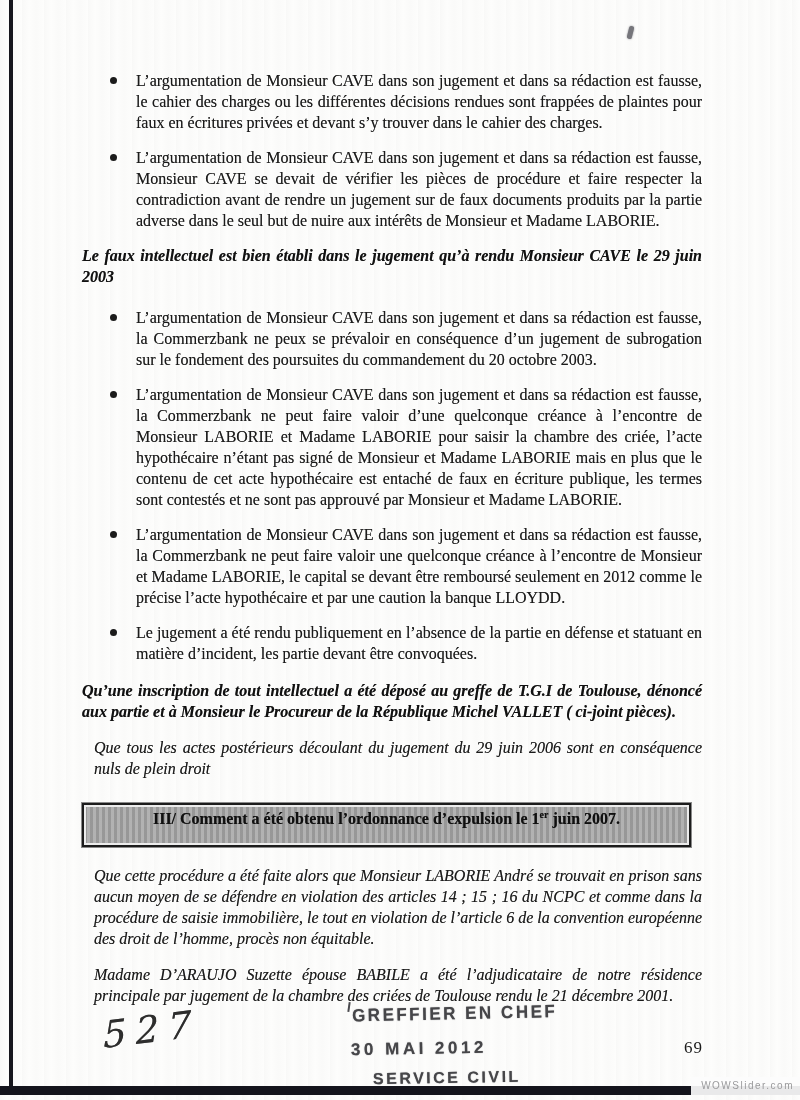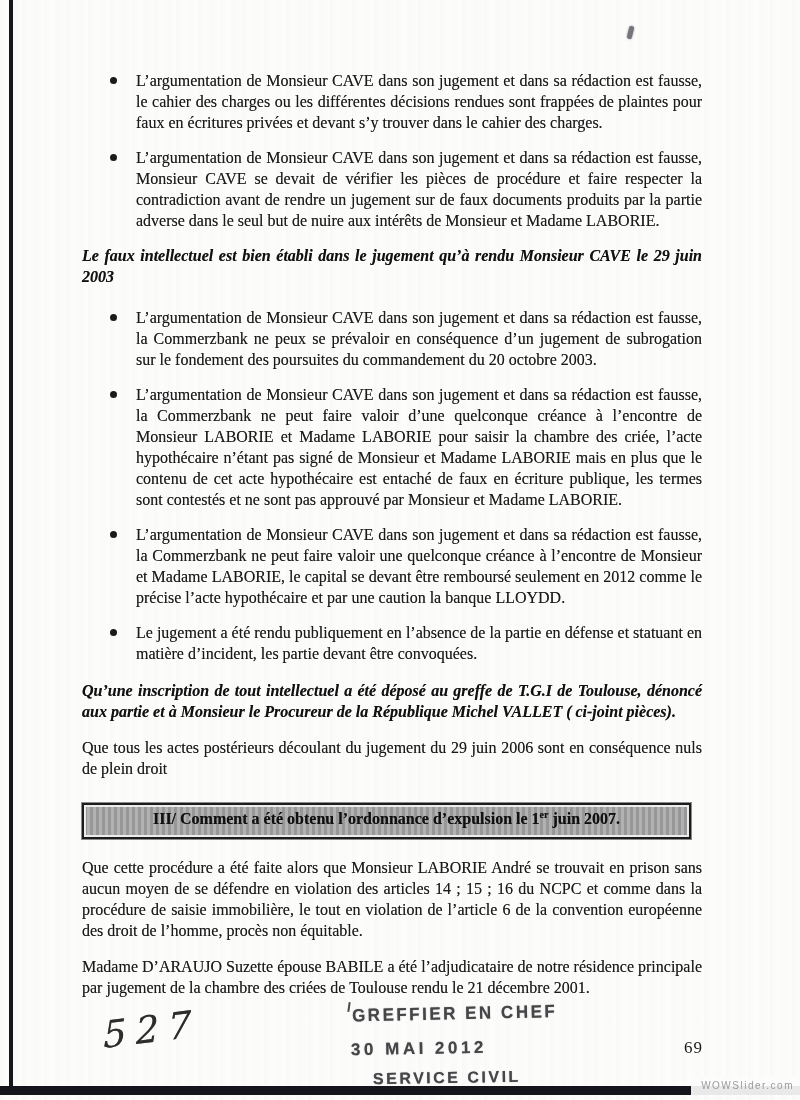--- a/index.html
+++ b/index.html
@@ -40,30 +40,30 @@
   }
   ul.bullets li .dot{
     position:absolute;left:28px;top:7px;width:7px;height:7px;border-radius:50%;
     background:#1b1b1b;
   }
   .h-bi{
     font-weight:700;font-style:italic;color:#111;
     margin:13px 0 20px 0;
   }
   .h-bi.tight{margin:16px 0 15px 0;}
-  .para{margin:15px 0 0 0;}
+  .para{margin:15px 0 0 12px;font-style:italic;}
   .section-box{
     margin:24px 11px 18px 0;
     border:2px solid #1c1c1c;
     box-shadow:0 0 0 1px #8a8a8a, inset 0 0 0 2px #ececec;
     background:
       repeating-linear-gradient(90deg, rgba(60,60,60,.16) 0 3px, rgba(255,255,255,.10) 3px 6px),
       #a9a9a9;
     text-align:center;
-    padding:3px 6px 8px 6px;
+    padding:3px 6px 16px 6px;
     font-weight:700;color:#101010;
   }
   .section-box sup{font-size:10px;line-height:0;}
   
   .handwritten{
     position:absolute;left:103px;top:1008px;
     font-family:"DejaVu Serif", serif;font-style:italic;font-weight:400;
     font-size:37px;color:#2d2d2d;letter-spacing:9px;
     transform:rotate(-7deg) skewX(-6deg);
     text-shadow:0 0 .6px rgba(40,40,40,.6);

